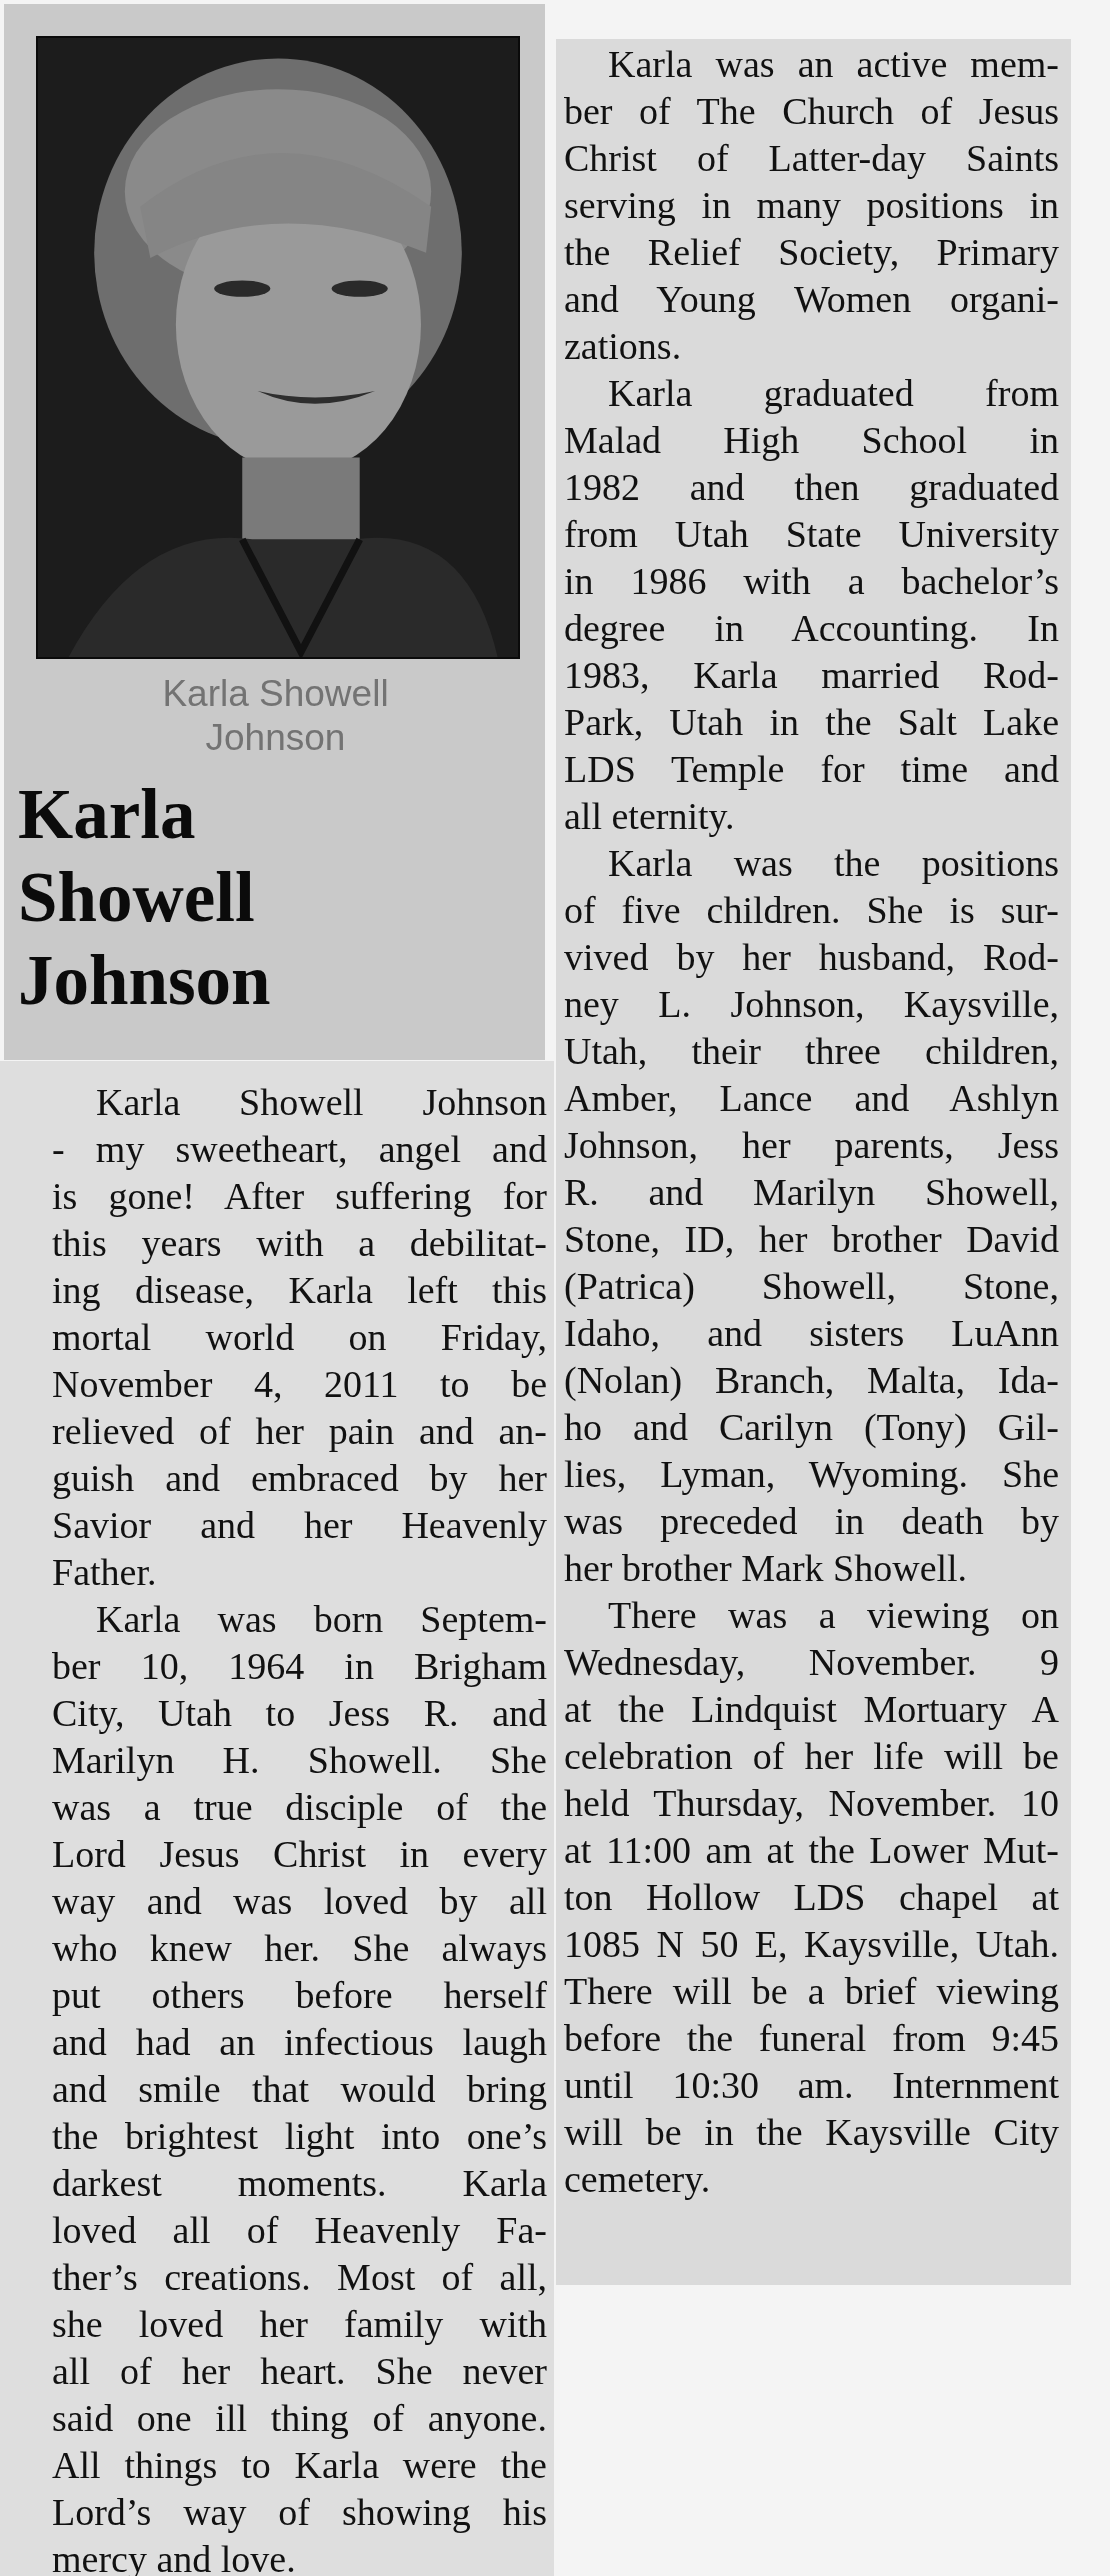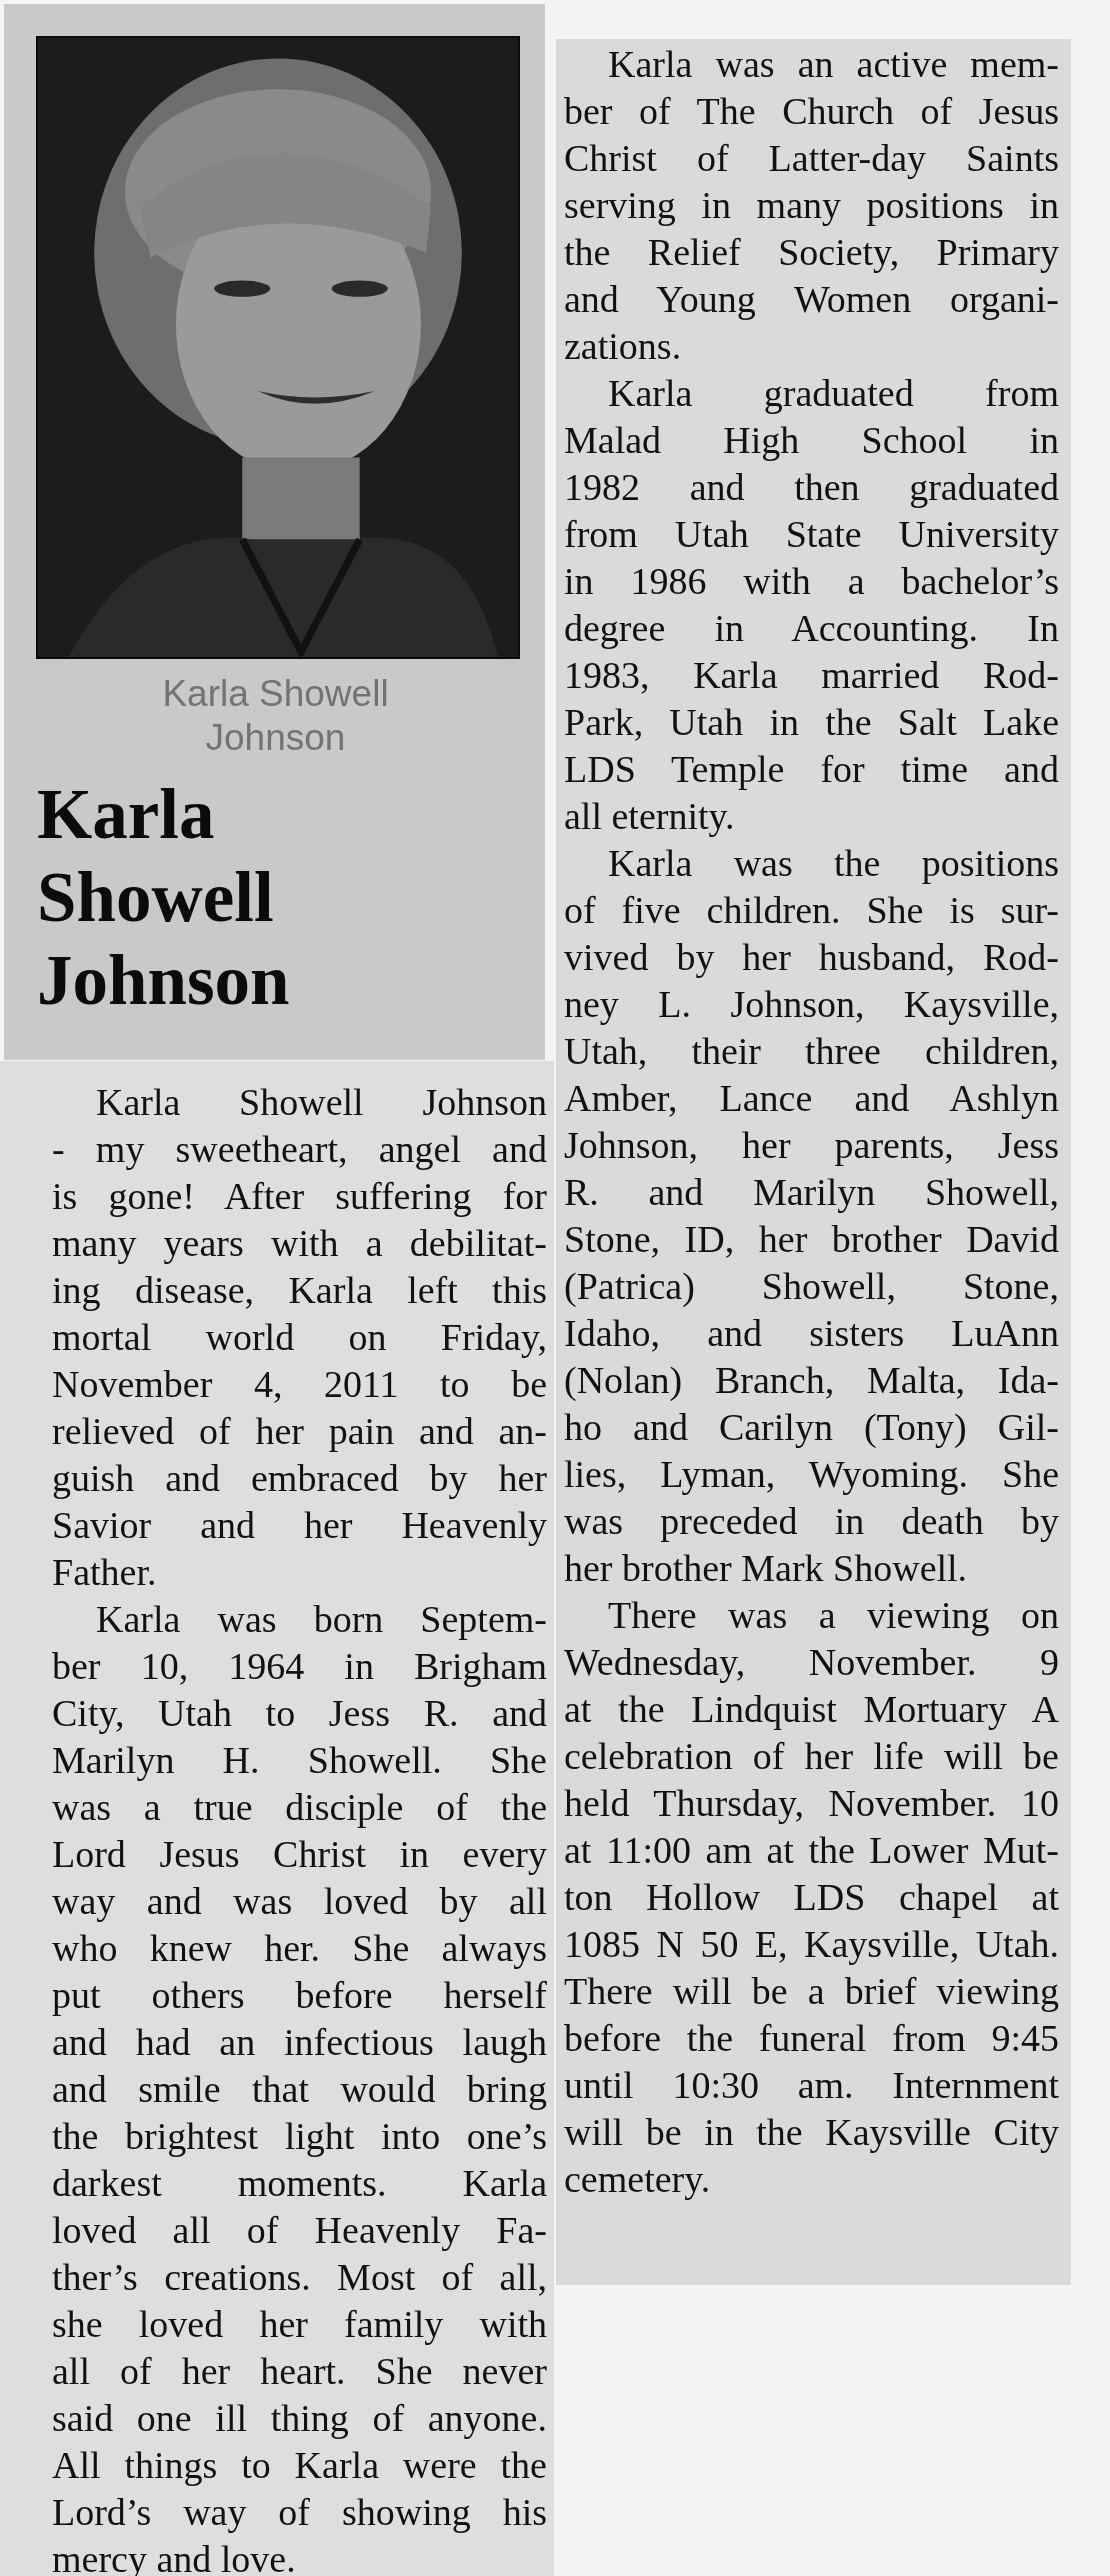--- a/index.html
+++ b/index.html
@@ -22,21 +22,21 @@
     background:#1b1b1b; border:2.1px solid #0a0a0a; box-sizing:border-box;
     overflow:hidden;
   }
   .photo svg { width:100%; height:100%; display:block; }
   .caption {
     position:absolute; left:31px; top:672px; width:489px;
     text-align:center; font-family:"Liberation Sans","DejaVu Sans",sans-serif;
     font-size:37px; line-height:44px; color:#737373;
   }
   .headline {
-    position:absolute; left:37px; top:773px; width:464px;
+    position:absolute; left:18px; top:773px; width:464px;
     font-family:"Liberation Serif","DejaVu Serif",serif; font-weight:bold;
     font-size:71px; line-height:83px; color:#0b0b0b;
   }
   .col {
     position:absolute; font-size:38px; line-height:47px; text-align:justify;
     hyphens:manual;
   }
   .col-left { left:52px; top:1079px; width:495px; }
   .col-right { left:564px; top:41px; width:495px; background:#dcdcdc; padding:0 0 10.3px 0; }
   .col-right-shade {
@@ -85,21 +85,21 @@
 <div class="headline">
   <div>Karla</div>
   <div>Showell</div>
   <div>Johnson</div>
 </div>
 
 <div class="col col-left" id="leftcol">
     <span class="line indent">Karla Showell Johnson</span>
     <span class="line">- my sweetheart, angel and</span>
     <span class="line">is gone!  After suffering for</span>
-    <span class="line">many years with a debilitat-</span>
+    <span class="line">this years with a debilitat-</span>
     <span class="line">ing disease, Karla left this</span>
     <span class="line">mortal world on Friday,</span>
     <span class="line">November 4, 2011 to be</span>
     <span class="line">relieved of her pain and an-</span>
     <span class="line">guish and embraced by her</span>
     <span class="line">Savior and her Heavenly</span>
     <span class="line last">Father.</span>
     <span class="line indent">Karla was born Septem-</span>
     <span class="line">ber 10, 1964 in Brigham</span>
     <span class="line">City, Utah to Jess R. and</span>

